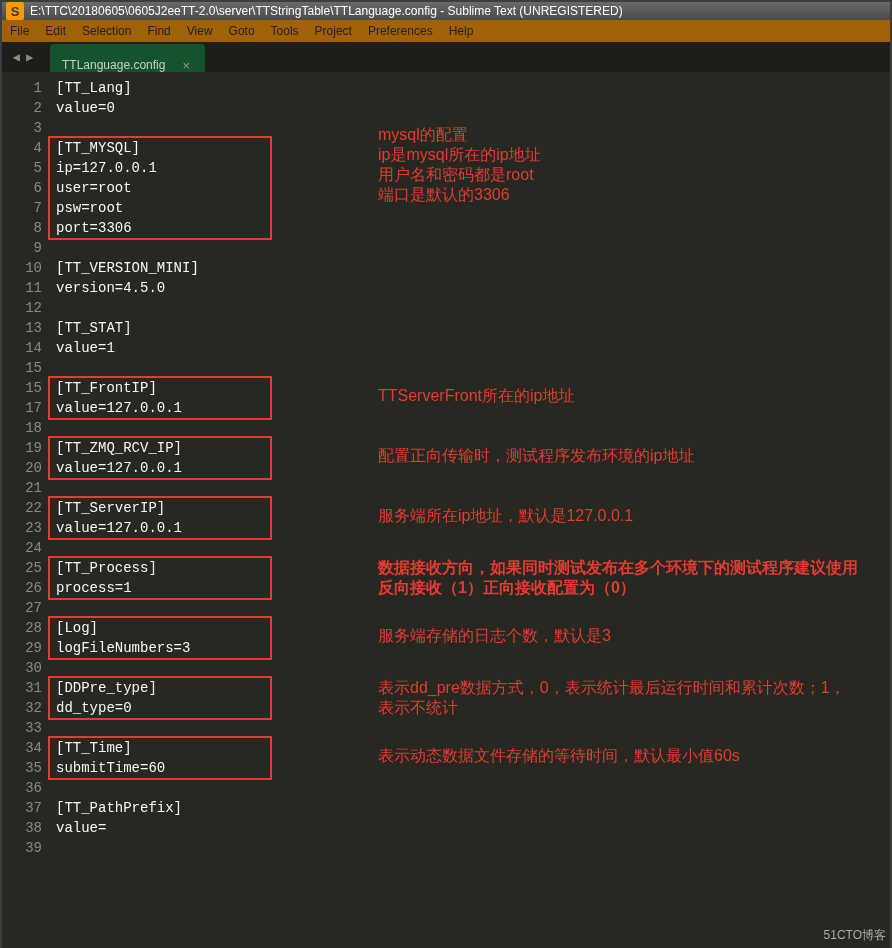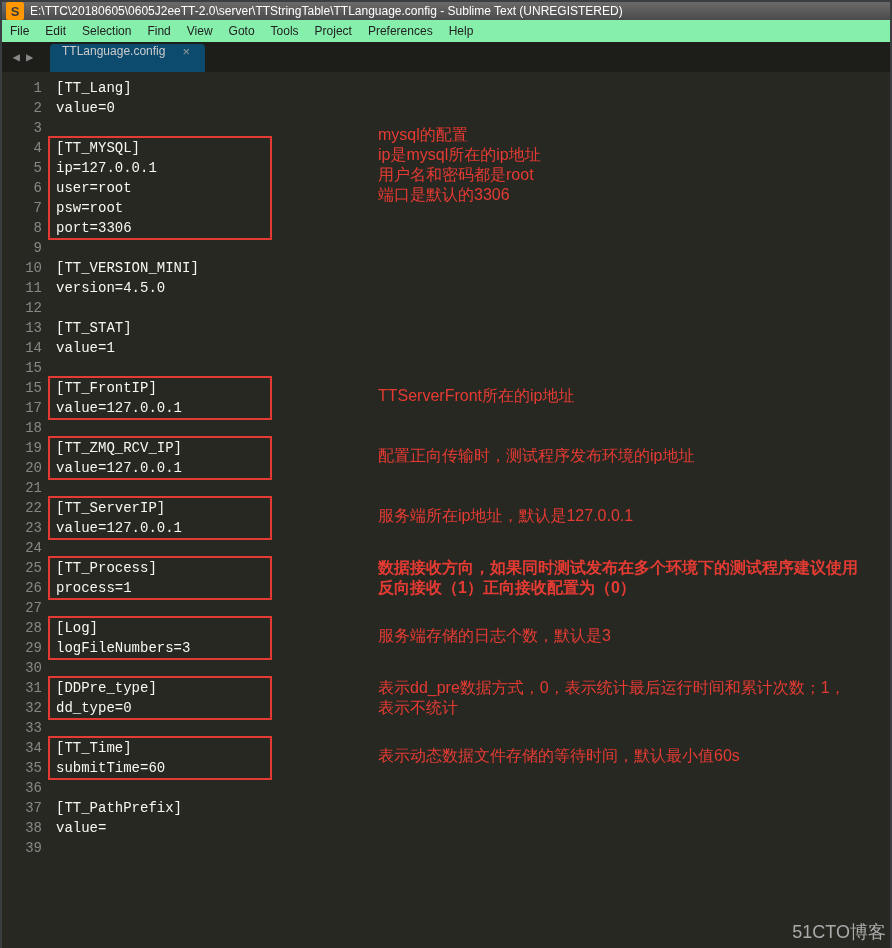--- a/index.html
+++ b/index.html
@@ -1,31 +1,31 @@
 <!DOCTYPE html>
 <html><head>
 <meta charset="utf-8">
 <style>
   * { margin:0; padding:0; box-sizing:border-box; }
   html,body { width:892px; height:948px; overflow:hidden; font-family:Consolas,"Courier New",monospace; background:#272822; }
   .window { width:892px; height:948px; display:flex; flex-direction:column; border:2px solid #3b3e40; }
   .titlebar { height:26px; background:linear-gradient(#6a6a6a,#4a4a4a); display:flex; align-items:center; color:#fff; font-family:"Segoe UI",Tahoma,sans-serif; font-size:12px; padding:0 4px; }
   .titlebar .st-icon { width:18px; height:18px; background:#ff9800; margin-right:6px; display:flex; align-items:center; justify-content:center; color:#3a3a3a; font-weight:bold; font-size:13px; border-radius:2px; }
-  .menubar { height:22px; background:#86efac; display:flex; align-items:flex-end; font-family:"Segoe UI",Tahoma,sans-serif; font-size:12px; color:#222; }
+  .menubar { height:22px; background:#a16207; display:flex; align-items:flex-end; font-family:"Segoe UI",Tahoma,sans-serif; font-size:12px; color:#222; }
   .menubar .menu-item { padding:0 8px; line-height:22px; }
   .tabbar { height:30px; background:#1d1e19; display:flex; align-items:flex-end; }
   .tabbar .navarrows { width:42px; height:30px; display:flex; align-items:center; justify-content:center; color:#888; font-size:12px; gap:6px; }
-  .tab { background:#0c4a6e; height:28px; display:flex; align-items:flex-start; color:#ccc; font-family:"Segoe UI",sans-serif; font-size:12px; padding:0 12px; border-top-left-radius:4px; border-top-right-radius:4px; margin-left:6px; }
+  .tab { background:#14532d; height:28px; display:flex; align-items:flex-end; color:#ccc; font-family:"Segoe UI",sans-serif; font-size:12px; padding:0 12px; border-top-left-radius:4px; border-top-right-radius:4px; margin-left:6px; }
   .tab .close { margin-left:14px; width:14px; height:14px; display:flex; align-items:center; justify-content:center; color:#999; font-size:13px; }
   .editor { flex:1; display:flex; position:relative; }
   .gutter { width:50px; background:#272822; text-align:right; color:#888; font-size:14px; line-height:20px; padding:6px 10px 0 0; }
   .code { flex:1; background:#272822; color:#f8f8f2; font-size:14px; line-height:20px; padding:6px 0 0 4px; position:relative; white-space:pre; }
   .box { position:absolute; border:2px solid #e53b33; pointer-events:none; }
   .anno { position:absolute; color:#e53b33; font-family:"SimSun","宋体","Microsoft YaHei",sans-serif; font-size:16px; line-height:20px; white-space:pre-wrap; max-width:480px; }
-  .watermark { position:absolute; bottom:4px; right:6px; color:#aaa; font-size:18px; font-family:"Microsoft YaHei",sans-serif; }
+  .watermark { position:absolute; bottom:4px; right:6px; color:#aaa; font-size:12px; font-family:"Microsoft YaHei",sans-serif; }
 </style>
 </head>
 <body>
 
 <div class="window">
 
   <div class="titlebar">
     <div class="st-icon">S</div>
     <div>E:\TTC\20180605\0605J2eeTT-2.0\server\TTStringTable\TTLanguage.config - Sublime Text (UNREGISTERED)</div>
   </div>

